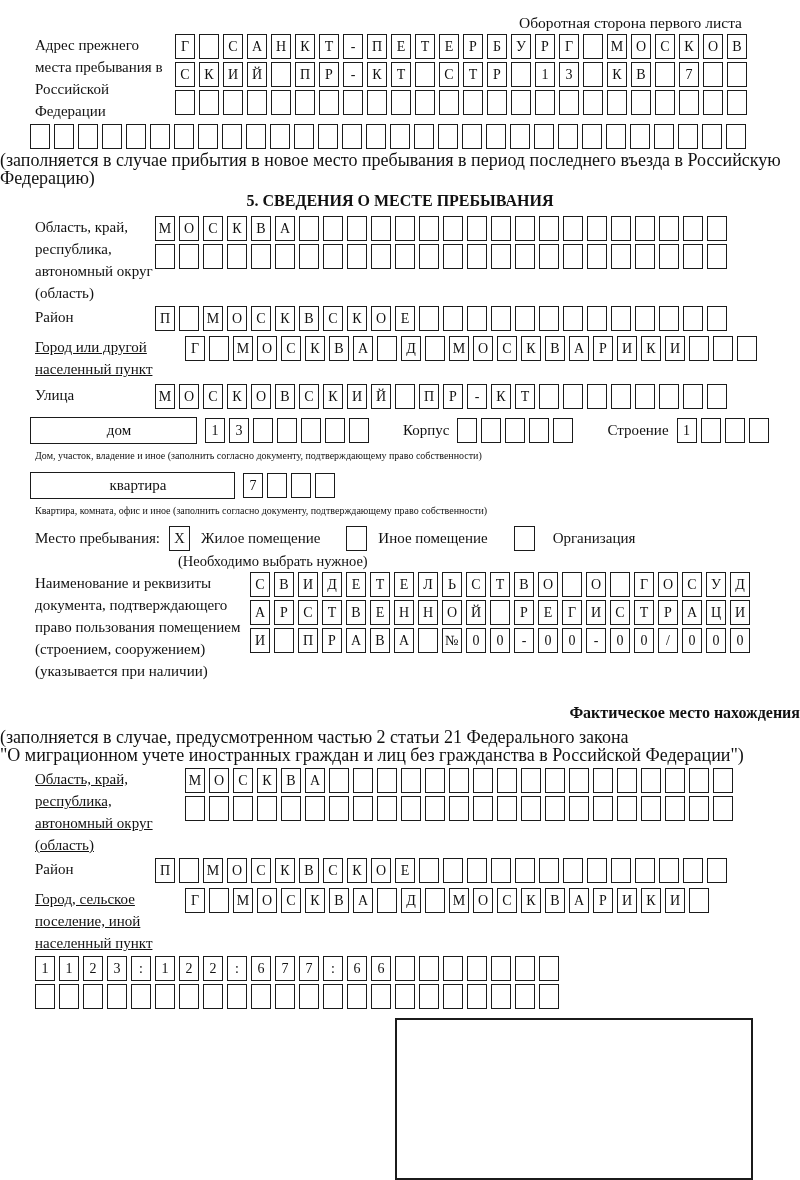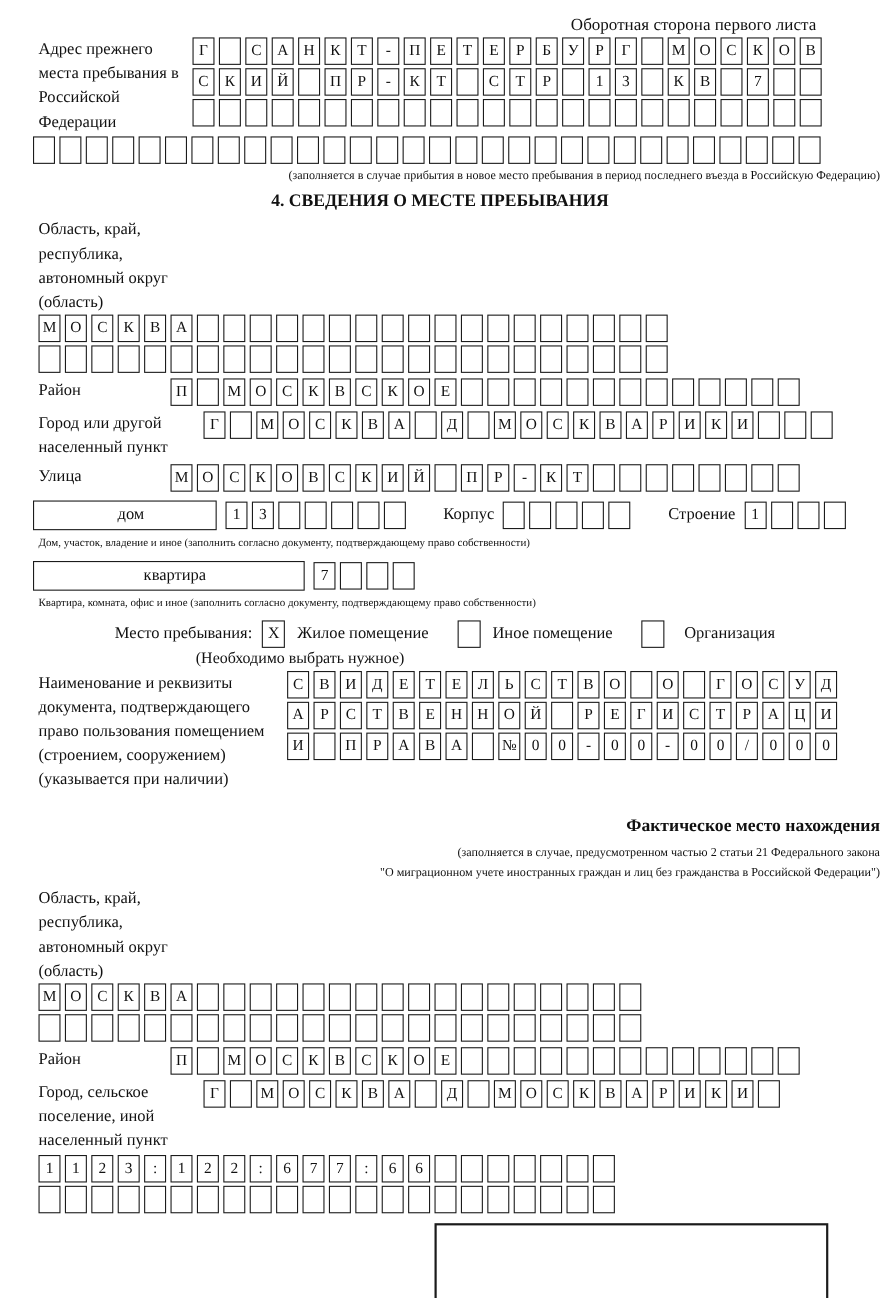--- a/index.html
+++ b/index.html
@@ -6,61 +6,61 @@
   body{
     width:800px;height:1180px;overflow:hidden;background:#ffffff;color:#111;
     font-family:"Liberation Serif","DejaVu Serif",serif;font-size:15px;
   }
   .top-note{ text-align:right; padding:14px 58px 0 0; font-size:15.5px; }
 
   
   .field{ display:flex; align-items:flex-start; margin:0 0 2px 35px; }
   .flabel{ width:120px; flex-shrink:0; line-height:22px; font-size:15px; }
   .flabel.w140{ width:140px; }
-  .flabel.w150{ width:150px; }
+  .flabel.w150{ width:150px;text-decoration:underline; }
   .flabel.w170{ width:170px; }
   .flabel.w215{ width:215px; }
   .rows{ display:flex; flex-direction:column; }
 
   
   .cellrow{ display:flex; margin-bottom:3px; }
   .cell{
     box-sizing:border-box; width:20px; height:25px; margin-right:4px;
     border:1.5px solid #1b1b1b; display:inline-flex; align-items:center; justify-content:center;
     font-size:14px; line-height:25px; flex-shrink:0; background:#fff;
   }
-  .minh88{ min-height:88px;flex-direction:column; }
+  .minh88{ min-height:88px; }
   .minh46{ min-height:46px; }
   .h56{ height:56px; }
 
   .overflow-row{ margin:0 0 2px 30px; }
-  .center-note{ text-align:right; font-size:11px; line-height:18px; }
+  .center-note{ text-align:left; font-size:18px; line-height:18px; }
   .sec-title{ text-align:center; font-weight:bold; font-size:16px; margin:5px 0 6px 0; }
 
   
   .inline-row{ display:flex; align-items:center; margin:3px 0 2px 30px; height:30px; }
   .widebox{
     box-sizing:border-box; border:1.5px solid #1b1b1b; height:27px;
     display:flex; align-items:center; justify-content:center; font-size:15px; margin-right:8px;padding-left:11px;
   }
   .widebox.dom{ width:167px; }
-  .widebox.kv{ width:247px; }
+  .widebox.kv{ width:205px; }
   .small-lbl{ margin:0 8px 0 30px; }
   .left-note{ margin:0 0 5px 35px; font-size:10px; line-height:18px; }
 
   
-  .cb-row{ display:flex; align-items:center; margin:4px 0 0 35px; height:27px;justify-content:center; }
+  .cb-row{ display:flex; align-items:center; margin:4px 0 0 35px; height:27px; }
   .checkbox{
     box-sizing:border-box; width:21px; height:25px; border:1.5px solid #1b1b1b;
     display:inline-flex; align-items:center; justify-content:center; font-size:14.5px; flex-shrink:0;
   }
   .opt{ margin:0 26px 0 11px; }
   .cb-note{ margin:1px 0 2px 178px; font-size:14.5px; }
 
-  .doc-field{ height:86px; margin-bottom:0;gap:11px; }
+  .doc-field{ height:86px; margin-bottom:0; }
   .fact-title{ text-align:right; font-weight:bold; font-size:16px; margin:46px 0 6px 0; }
 
   .stamp-box{
     box-sizing:border-box; width:358px; height:162px; border:2px solid #1b1b1b;
     margin:6px 0 0 395px; background:#fff;
   }
 </style>
 </head>
 <body>
 
@@ -176,21 +176,21 @@
     <span class="cell"></span>
     <span class="cell"></span>
     <span class="cell"></span>
     <span class="cell"></span>
     <span class="cell"></span>
     <span class="cell"></span>
     <span class="cell"></span>
   </div>
 <div class="center-note">(заполняется в случае прибытия в новое место пребывания в период последнего въезда в Российскую Федерацию)</div>
 
-<div class="sec-title">4. СВЕДЕНИЯ О МЕСТЕ ПРЕБЫВАНИЯ</div>
+<div class="sec-title">5. СВЕДЕНИЯ О МЕСТЕ ПРЕБЫВАНИЯ</div>
 
 <div class="field minh88">
   <div class="flabel">Область, край, республика, автономный округ (область)</div>
   <div class="rows">
     <div class="cellrow">
         <span class="cell">М</span>
         <span class="cell">О</span>
         <span class="cell">С</span>
         <span class="cell">К</span>
         <span class="cell">В</span>

